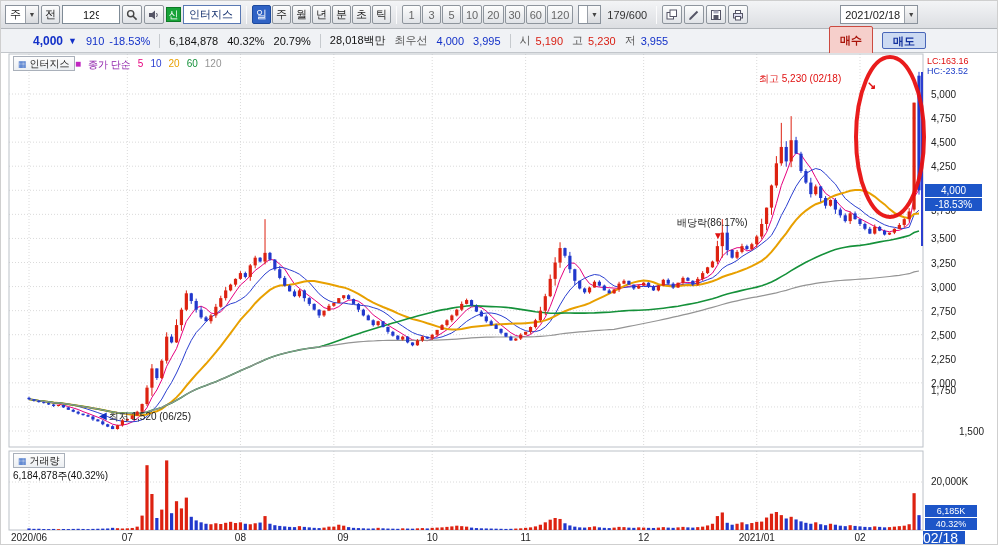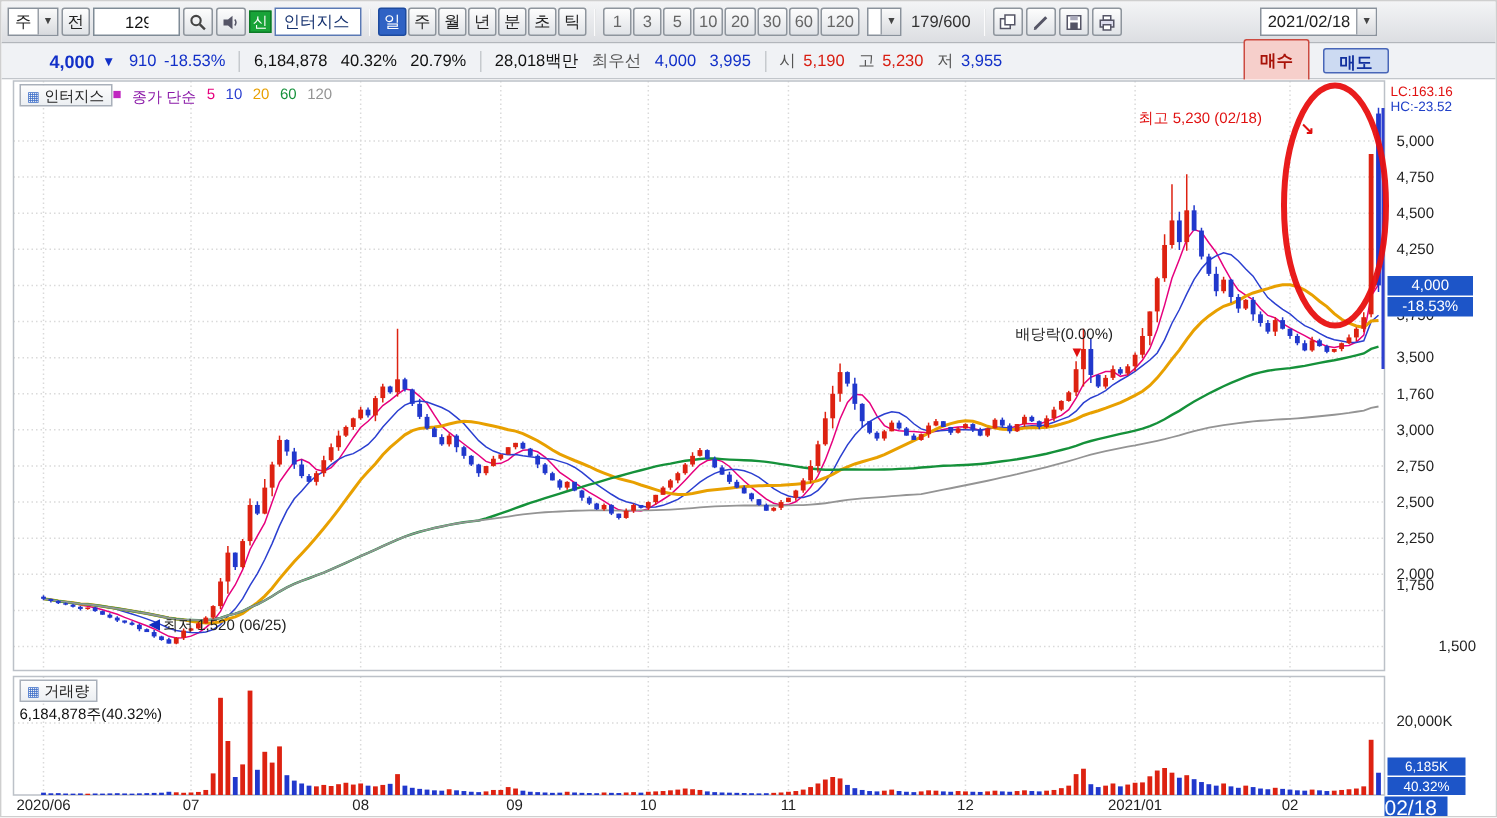--- a/index.html
+++ b/index.html
@@ -797,36 +797,36 @@
         <span style="color: rgb(43, 63, 208);">10</span>
         <span style="color: rgb(232, 160, 0);">20</span>
         <span style="color: rgb(21, 145, 58);">60</span>
         <span style="color: rgb(148, 148, 148);">120</span>
       </div>
     <div class="lc">LC:163.16</div>
     <div class="hc">HC:-23.52</div>
 
     <div class="ann-high">최고 5,230 (02/18)</div>
     <div class="ann-high-arrow">↘</div>
-    <div class="ann-div">배당락(0.00%)</div>
+    <div class="ann-div">배당락(86.17%)</div>
     <div class="ann-div-arrow">▼</div>
     <div class="ann-low">
       <span class="lowarr">◀</span>
       <span>최저 1,520 (06/25)</span>
     </div>
 
     <div id="price-axis">
         <div class="ylab" style="top: 36px;">5,000</div>
         <div class="ylab" style="top: 60.0714px;">4,750</div>
         <div class="ylab" style="top: 84.1429px;">4,500</div>
         <div class="ylab" style="top: 108.214px;">4,250</div>
         <div class="ylab" style="top: 132.286px;">4,000</div>
         <div class="ylab" style="top: 152px;">3,750</div>
         <div class="ylab" style="top: 180.429px;">3,500</div>
-        <div class="ylab" style="top: 204.5px;">1,760</div>
+        <div class="ylab" style="top: 204.5px;">3,250</div>
         <div class="ylab" style="top: 228.571px;">3,000</div>
         <div class="ylab" style="top: 252.643px;">2,750</div>
         <div class="ylab" style="top: 276.714px;">2,500</div>
         <div class="ylab" style="top: 300.786px;">2,250</div>
         <div class="ylab" style="top: 324.857px;">2,000</div>
         <div class="ylab" style="top: 332px;">1,750</div>
         <div class="ylab" style="top: 373px; margin-left: 28px;">1,500</div>
       </div>
     <div id="x-axis">
         <div class="xlab" style="left: 28px;">2020/06</div>

